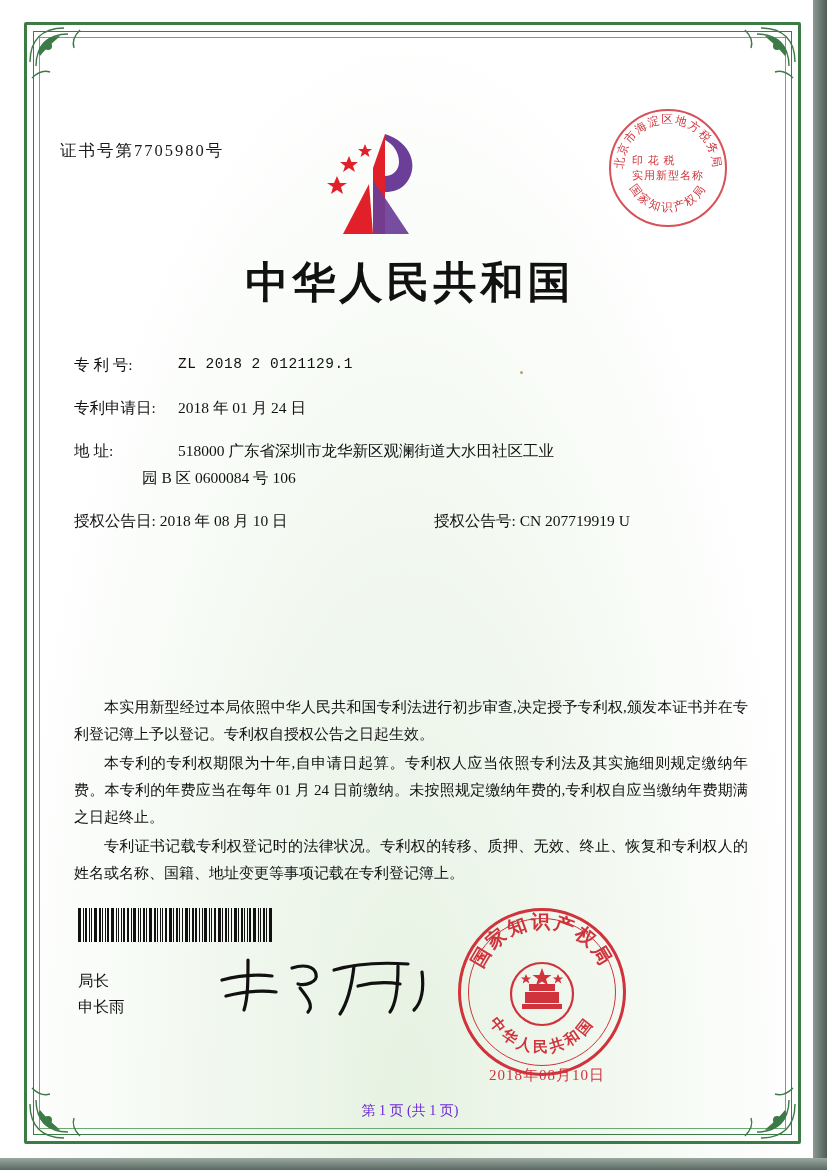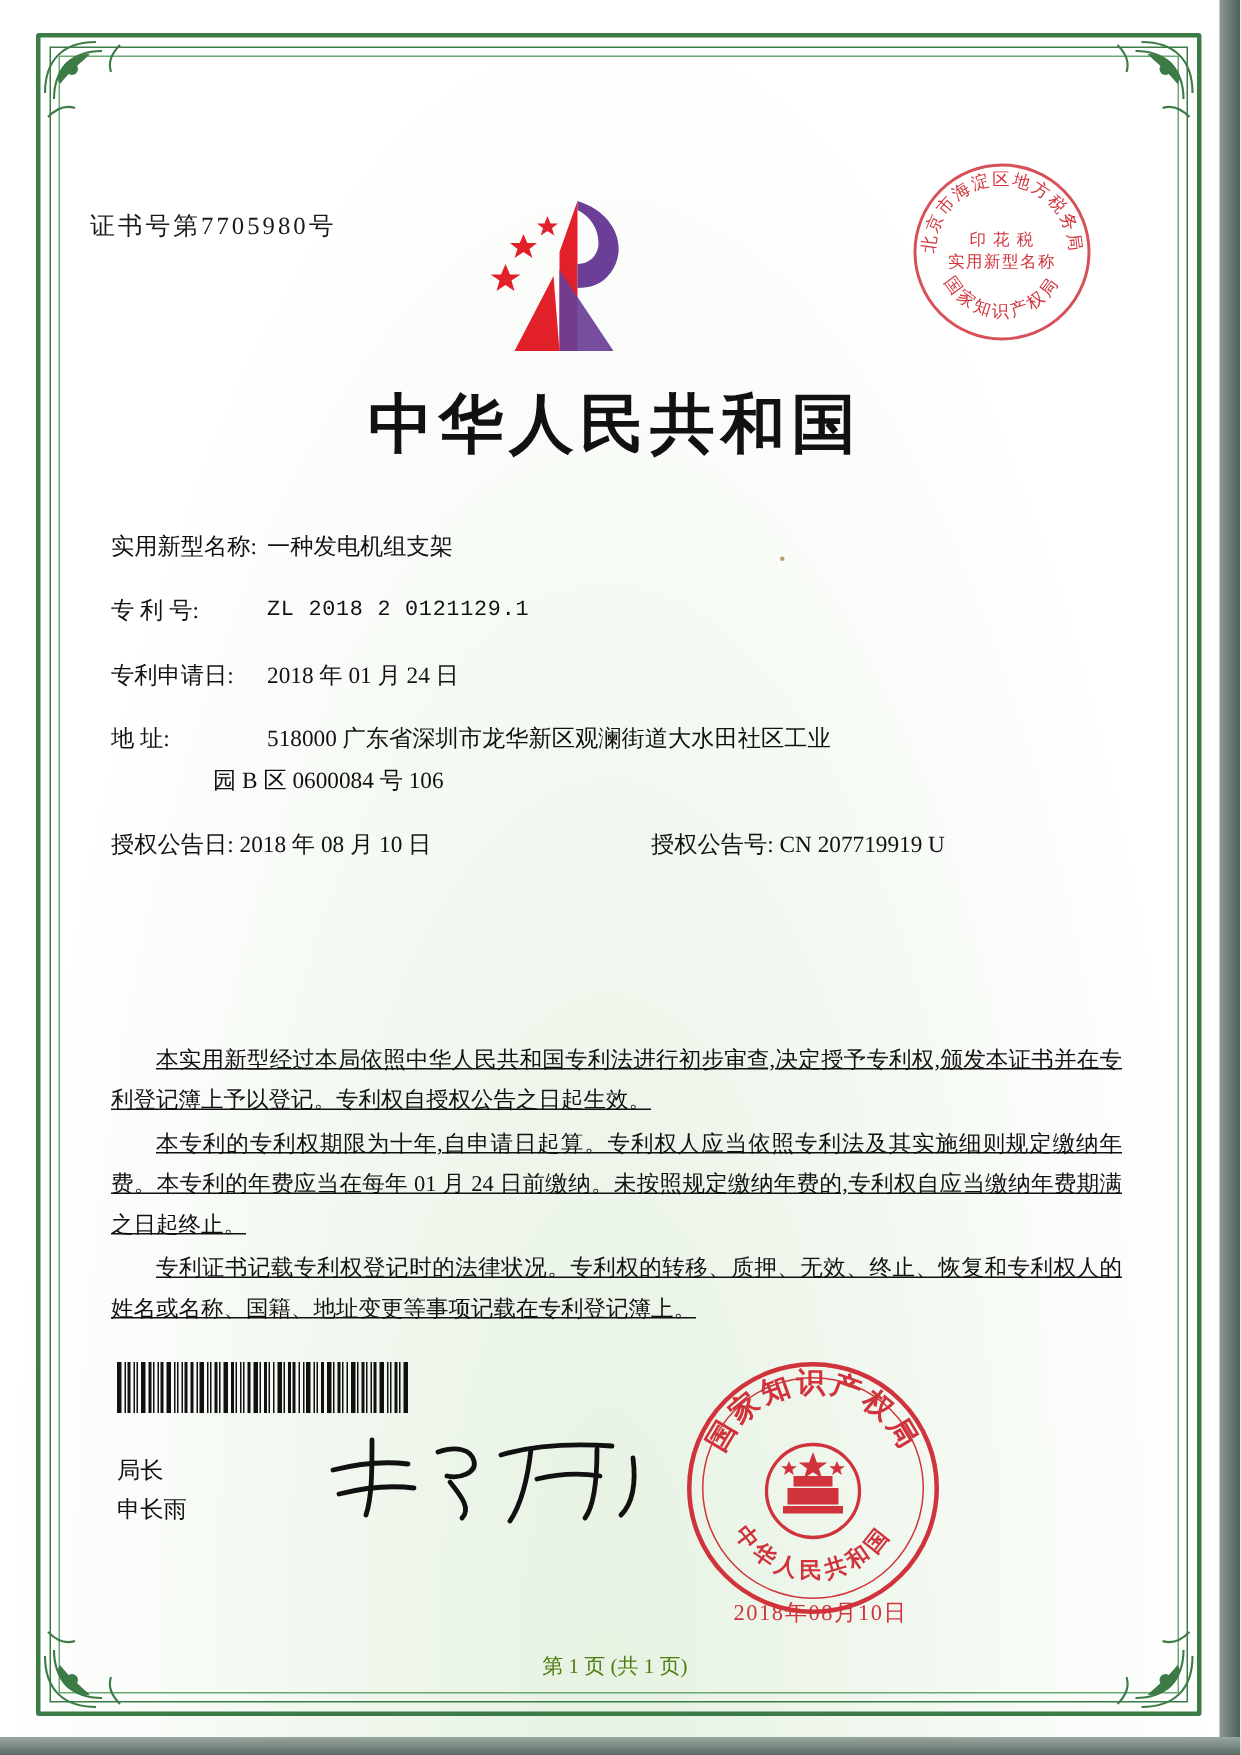--- a/index.html
+++ b/index.html
@@ -124,21 +124,21 @@
   }
   .stamp-top .ctext {
     position: absolute;
     inset: 0;
   }
   .stamp-top .inner-lines {
     position: absolute;
     left: 50%;
     top: 50%;
     transform: translate(-50%, -50%);
-    text-align: center;
+    text-align: left;
     color: #d0333b;
     font-size: 11px;
     line-height: 15px;
     letter-spacing: 1px;
     white-space: nowrap;
     font-family: "Liberation Serif", serif;
   }
 
   .title {
     position: absolute;
@@ -199,21 +199,20 @@
     top: 634px;
     width: 684px;
     font-size: 15px;
     line-height: 27px;
     color: #111;
     text-align: justify;
   }
   .paras p {
     margin: 0 10px 2px 0;
     text-indent: 2em;
-    text-decoration: underline;
   }
 
   .barcode {
     position: absolute;
     left: 18px;
     top: 848px;
     height: 34px;
     width: 222px;
     display: flex;
     align-items: stretch;
@@ -272,21 +271,21 @@
     letter-spacing: 1px;
   }
 
   .footer {
     position: absolute;
     left: 0;
     top: 1042px;
     width: 700px;
     text-align: center;
     font-size: 14px;
-    color: #4d7c0f;
+    color: #6d28d9;
   }
   .dot {
     position: absolute;
     left: 460px;
     top: 311px;
     width: 3px;
     height: 3px;
     border-radius: 50%;
     background: #b9a06a;
   }
@@ -389,24 +388,20 @@
         <div>实用新型名称</div>
       </div>
     </div>
 
     <div class="title">中华人民共和国</div>
 
     <div class="dot"></div>
 
     <div class="fields">
 
-      <div class="field-row">
-        <div class="field-label">实用新型名称:</div>
-        <div class="field-value">一种发电机组支架</div>
-      </div>
 
 
       <div class="field-row">
         <div class="field-label">专  利  号:</div>
         <div class="field-value mono">ZL 2018 2 0121129.1</div>
       </div>
 
       <div class="field-row">
         <div class="field-label">专利申请日:</div>
         <div class="field-value">2018 年 01 月 24 日</div>

